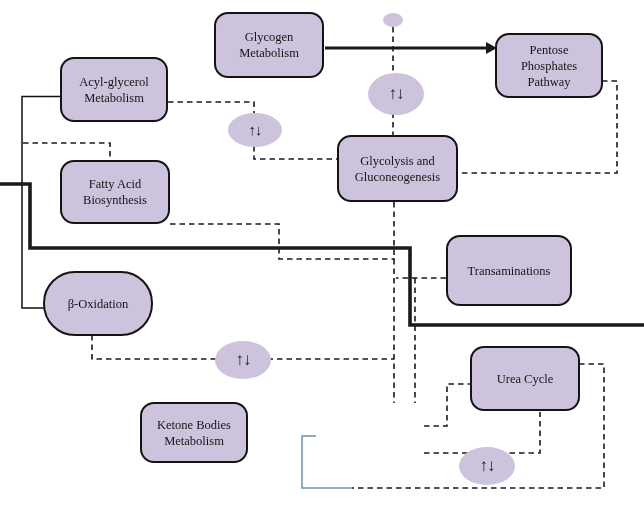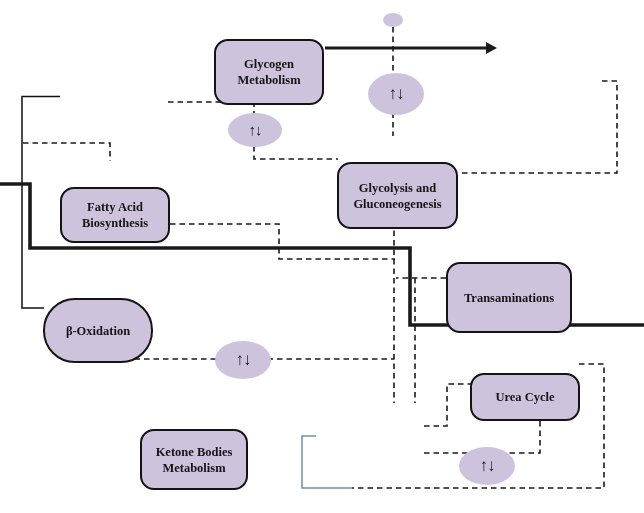--- a/index.html
+++ b/index.html
@@ -24,26 +24,25 @@
     position: absolute;
     z-index: 3;
     background: #cdc3dd;
     border: 2.5px solid #141414;
     border-radius: 14px;
     box-sizing: border-box;
     display: flex;
     align-items: center;
     justify-content: center;
     text-align: center;
-    font-weight: bold;
+    font-weight: normal;
     font-size: 12.5px;
     line-height: 1.28;
     color: #151515;
     padding: 2px 6px;
-    margin-top: 27px;
   }
   .exchange {
     position: absolute;
     z-index: 2;
     background: #cdc3dd;
     border-radius: 50%;
     display: flex;
     align-items: center;
     justify-content: center;
     font-size: 17px;
@@ -93,39 +92,45 @@
 
   <div class="exchange" style="left:368px; top:73px; width:56px; height:42px;">↑↓</div>
   <div class="exchange" style="left:228px; top:113px; width:54px; height:34px; font-size:15px;">↑↓</div>
   <div class="exchange" style="left:215px; top:341px; width:56px; height:38px;">↑↓</div>
   <div class="exchange" style="left:459px; top:447px; width:56px; height:38px;">↑↓</div>
 
   <div class="node" style="left:214px; top:12px; width:110px; height:66px;">
     <span>Glycogen Metabolism</span>
   </div>
 
+  <div class="node" style="left:495px; top:33px; width:108px; height:65px;">
+    <span>Pentose Phosphates Pathway</span>
+  </div>
 
+  <div class="node" style="left:60px; top:57px; width:108px; height:65px;">
+    <span>Acyl-glycerol Metabolism</span>
+  </div>
 
-  <div class="node" style="left:60px; top:160px; width:110px; height:56px;">
+  <div class="node" style="left:60px; top:160px; width:110px; height:64px;">
     <span>Fatty Acid Biosynthesis</span>
   </div>
 
   <div class="node" style="left:337px; top:135px; width:121px; height:67px;">
     <span>Glycolysis and Gluconeogenesis</span>
   </div>
 
   <div class="node" style="left:446px; top:235px; width:126px; height:71px;">
     <span>Transaminations</span>
   </div>
 
   <div class="node" style="left:43px; top:271px; width:110px; height:65px;border-radius:32px;">
     <span>β-Oxidation</span>
   </div>
 
-  <div class="node" style="left:470px; top:346px; width:110px; height:48px;">
+  <div class="node" style="left:470px; top:346px; width:110px; height:65px;">
     <span>Urea Cycle</span>
   </div>
 
 
   <div class="node" style="left:140px; top:402px; width:108px; height:61px;">
     <span>Ketone Bodies Metabolism</span>
   </div>
 
 </div>
 

